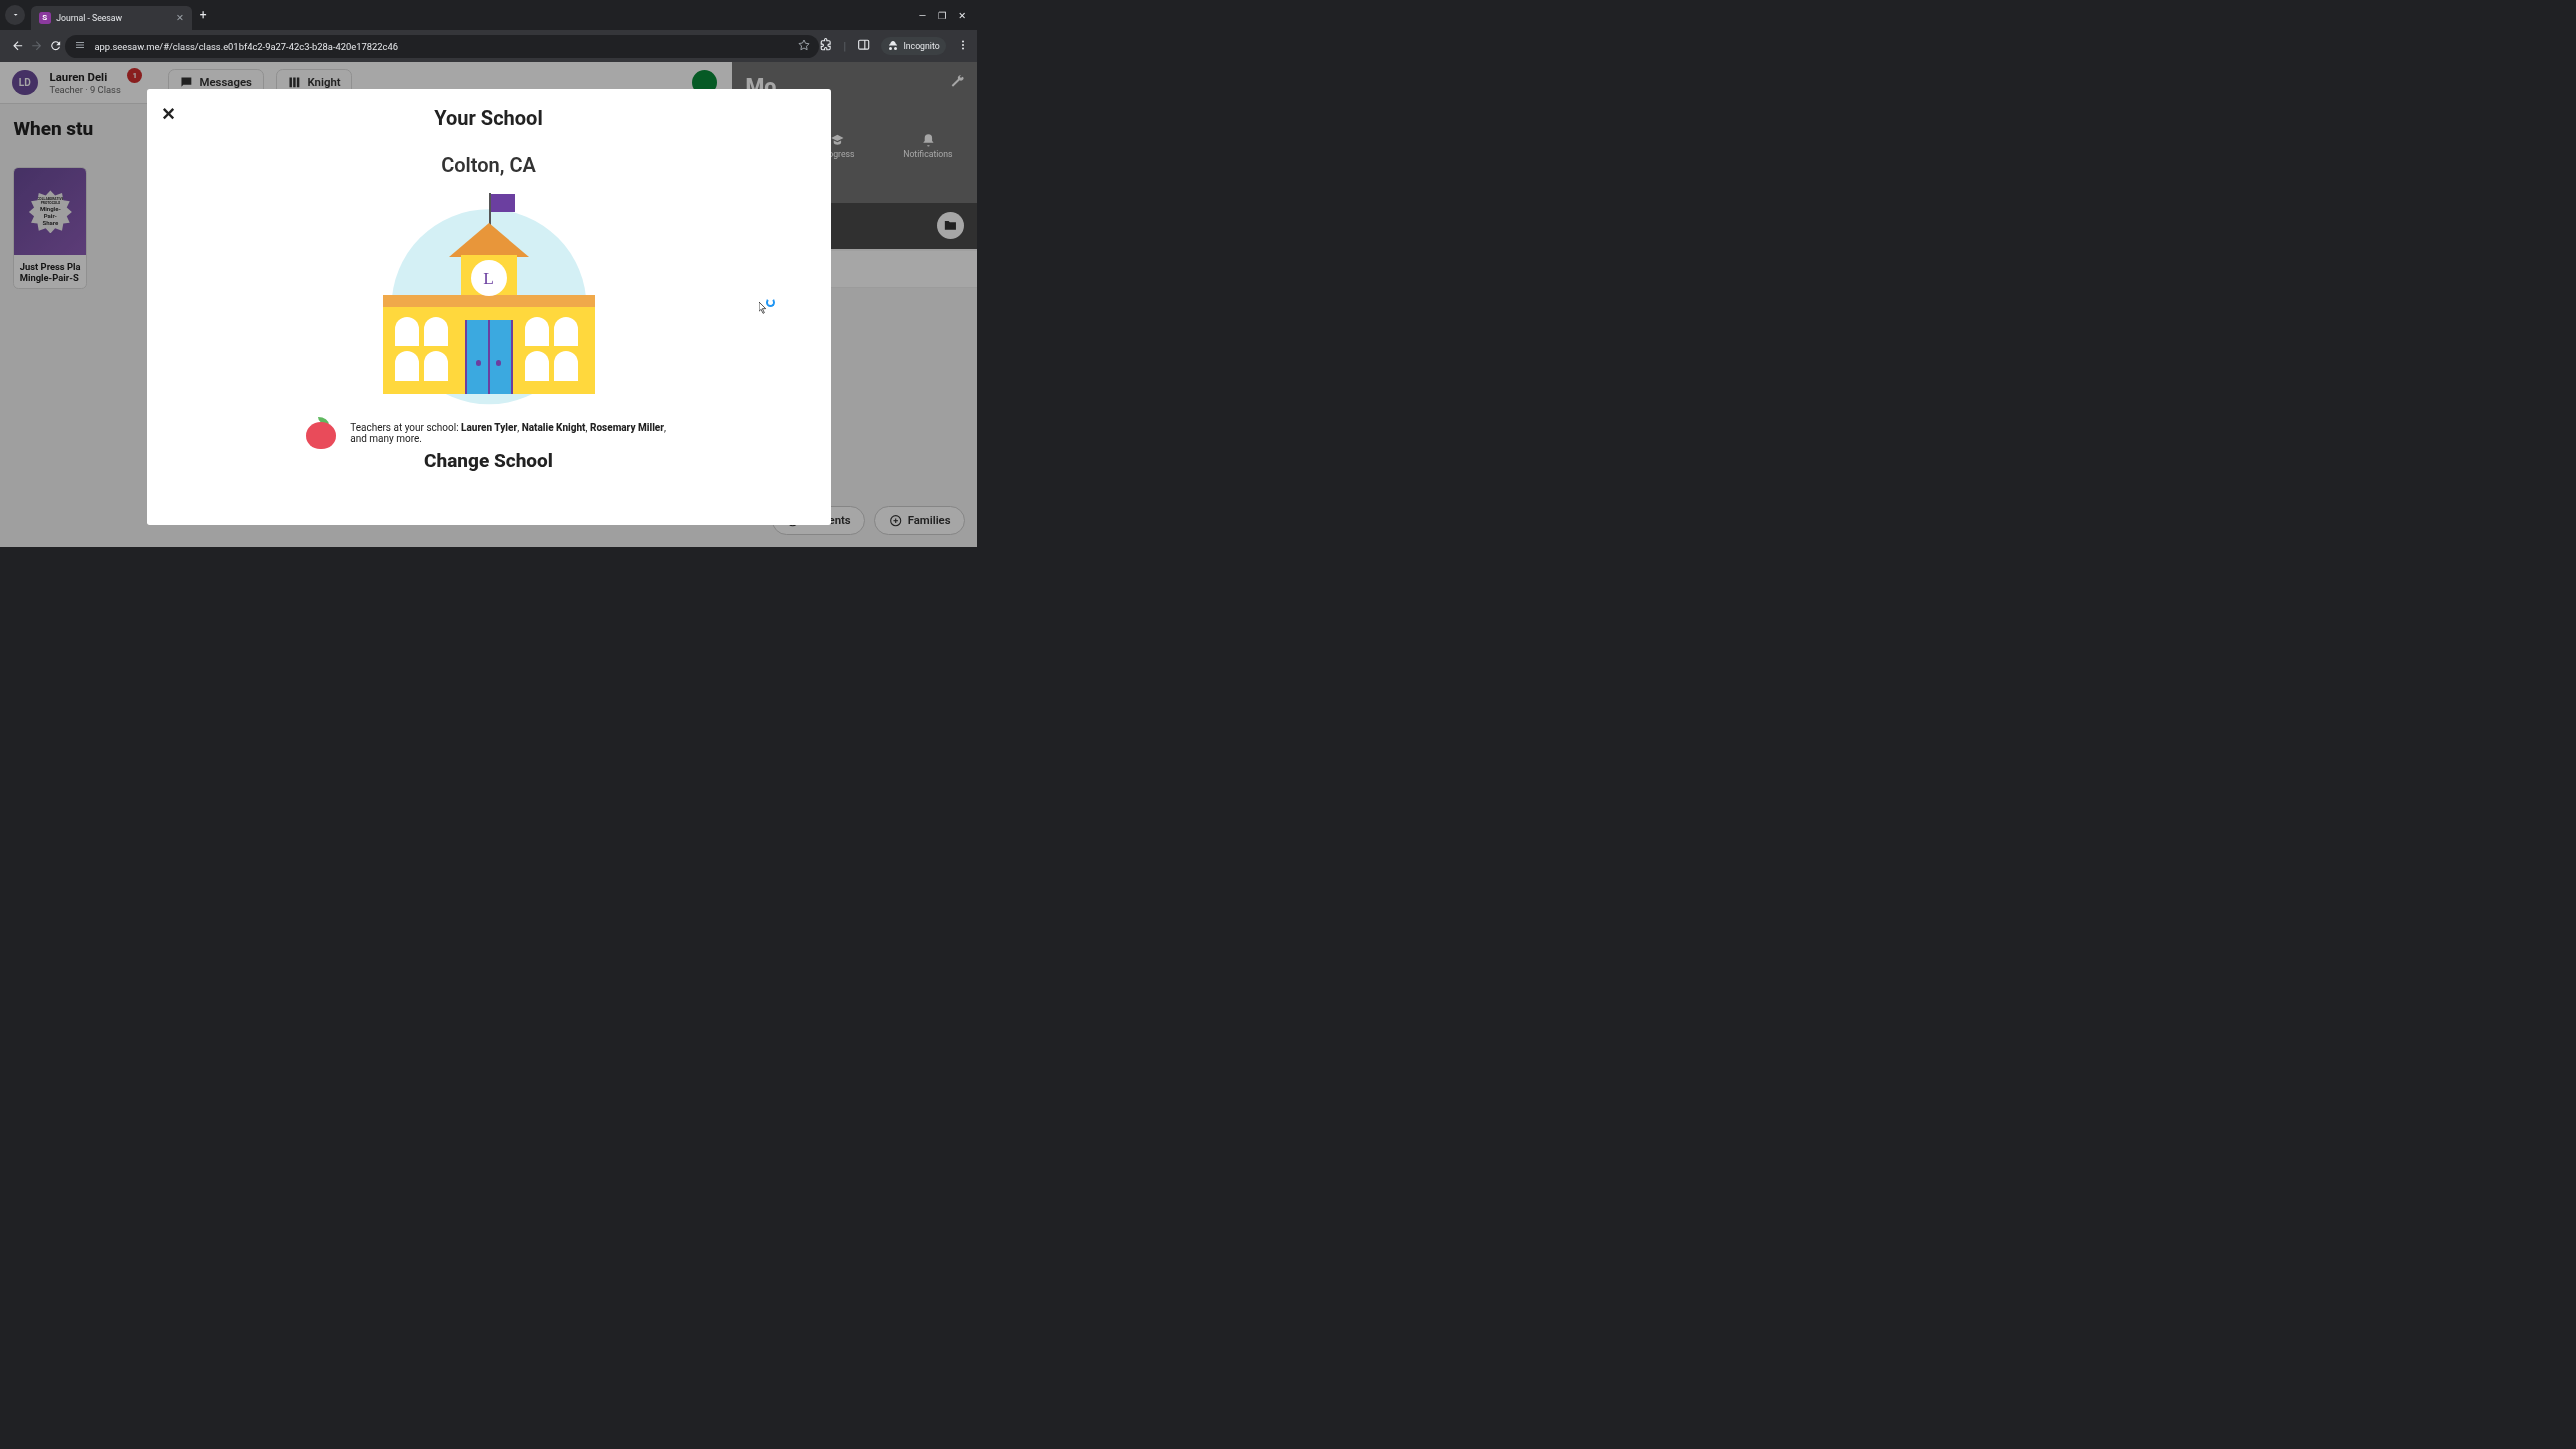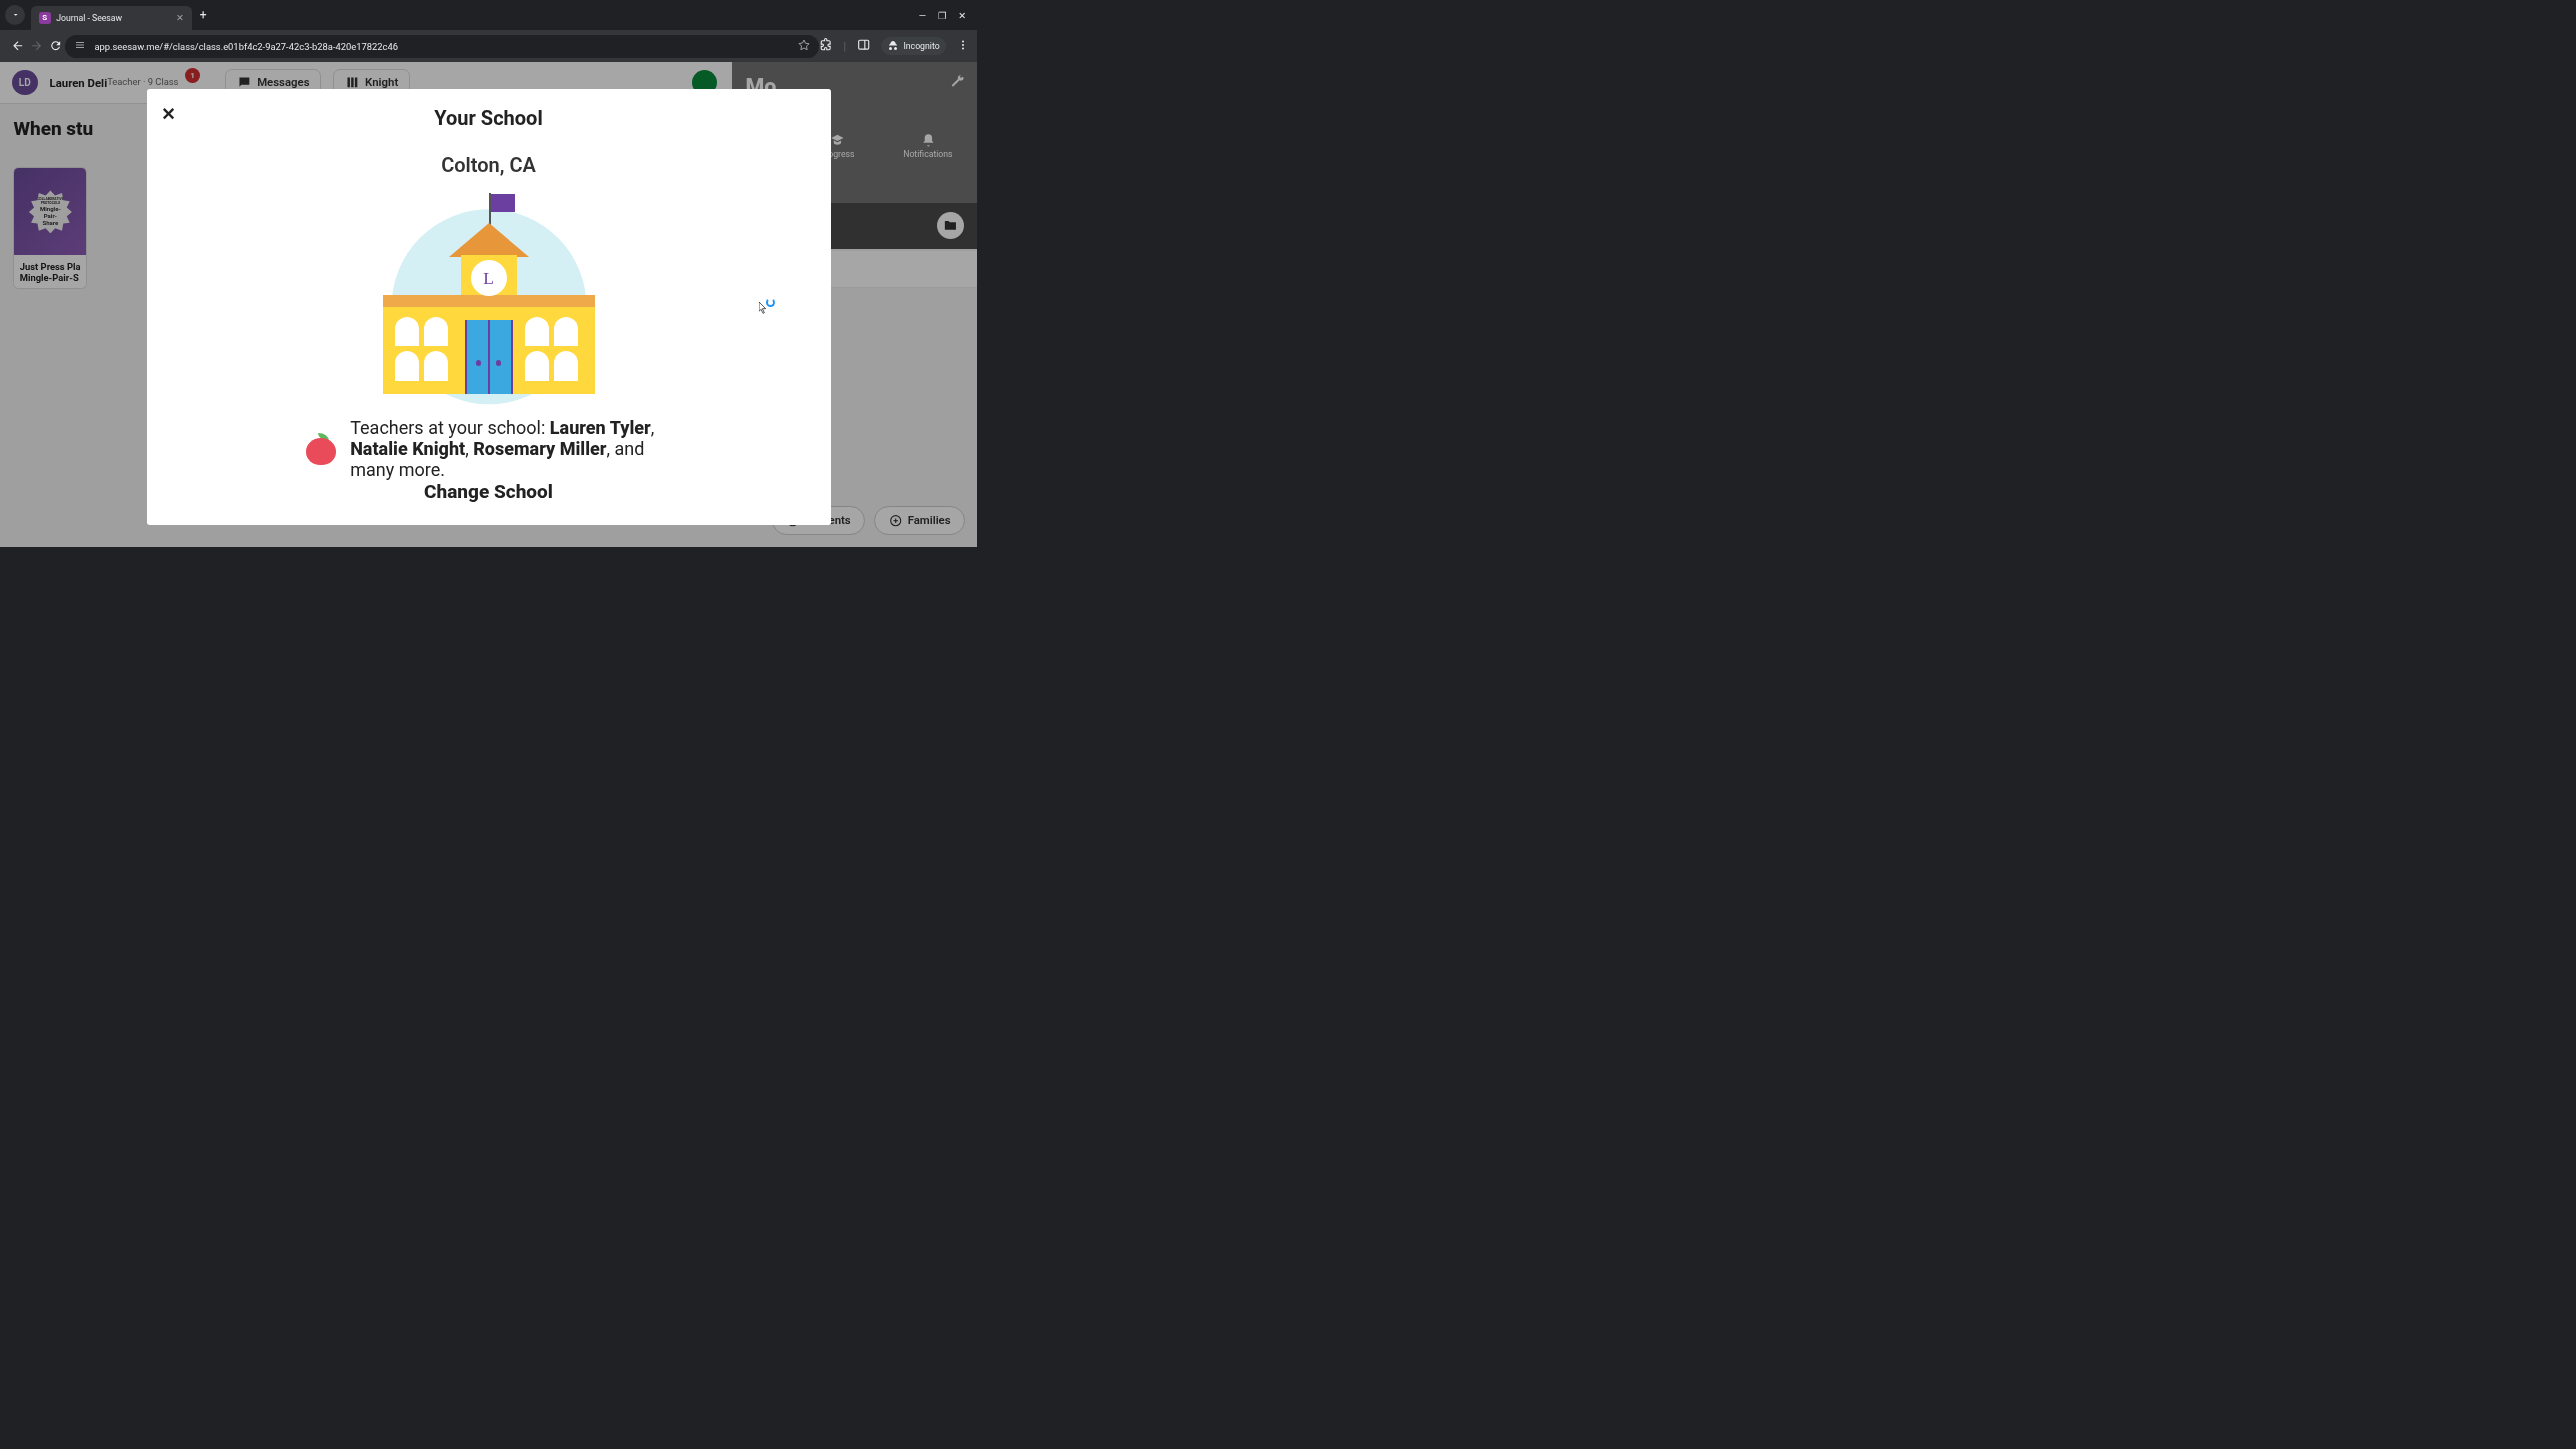--- a/index.html
+++ b/index.html
@@ -184,21 +184,21 @@
   color: white;
   display: flex;
   align-items: center;
   justify-content: center;
   font-weight: 600;
   font-size: 10px;
 }
 
 .user-info {
   display: flex;
-  flex-direction: row;
+  flex-direction: column;
 }
 
 .user-name {
   font-weight: 700;
   font-size: 11.4px;
   color: #222;
 }
 
 .user-role {
   font-size: 9.4px;
@@ -633,21 +633,21 @@
   height: 8px;
   background: #5fb85f;
   border-radius: 0 100% 0 100%;
   position: absolute;
   top: 0;
   left: 13.4px;
 }
 
 .teachers-text {
   text-align: left;
-  font-size: 18px;
+  font-size: 10px;
   color: #222;
   max-width: 322px;
 }
 
 .teachers-text b {
   font-weight: 800;
 }
 
 .change-school {
   font-size: 19px;

